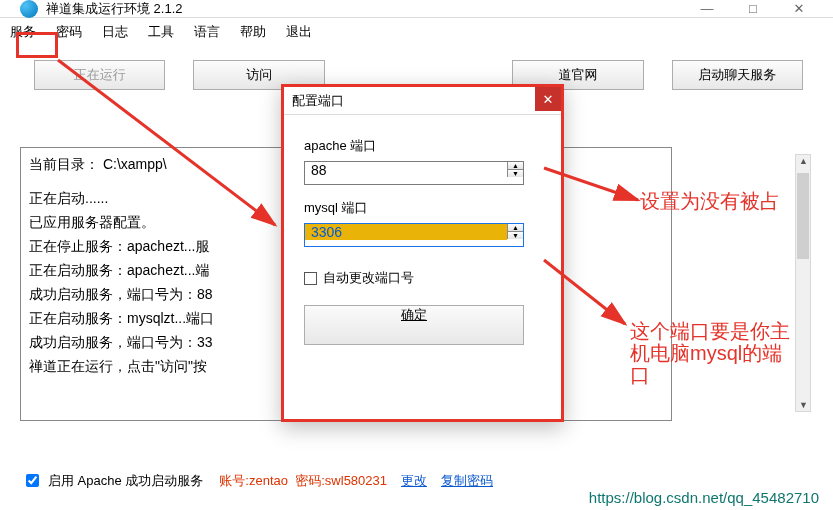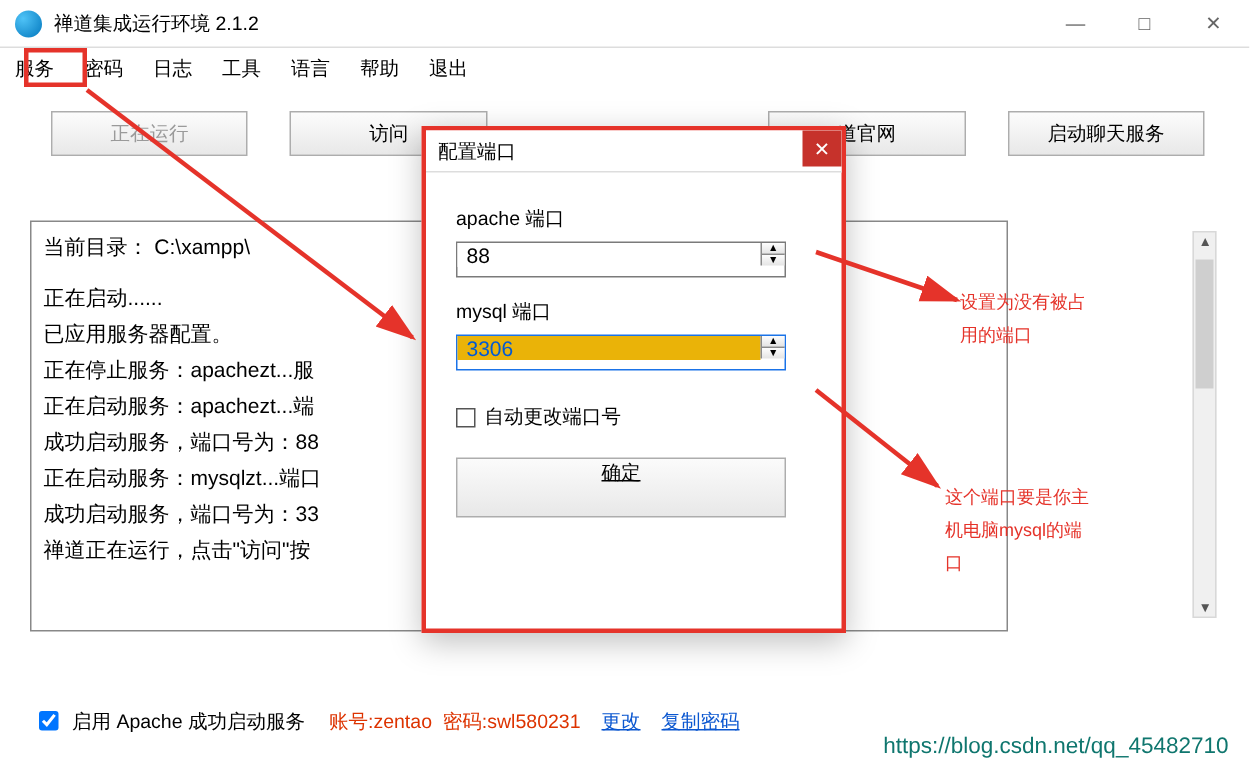--- a/index.html
+++ b/index.html
@@ -7,25 +7,25 @@
     margin: 0;
     font-family: "Microsoft YaHei", sans-serif;
     font-size: 13px;
     background: #fff;
     color: #000;
     width: 833px;
     height: 510px;
     position: relative;
   }
   .titlebar {
-    height: 32px;
+    height: 18px;
     display: flex;
     align-items: center;
     border-bottom: 1px solid #ddd;
-    padding: 0 10px;
+    padding: 0 20px;
   }
   .app-icon {
     width: 18px; height: 18px;
     background: radial-gradient(circle at 30% 30%, #4fc3f7, #0277bd);
     border-radius: 50%;
     margin-right: 8px;
   }
   .title-text { flex: 1; }
   .win-btns { display: flex; gap: 18px; color: #666; }
   .win-btn { width: 28px; text-align: center; cursor: pointer; }
@@ -142,21 +142,21 @@
   
   .hl-menu {
     position: absolute;
     left: 16px; top: 32px;
     width: 42px; height: 26px;
     border: 3px solid #e5332a;
     z-index: 5;
   }
 
   
-  .anno { position: absolute; color: #e5332a; font-size: 12px; line-height: 22px; z-index: 20; }
+  .anno { position: absolute; color: #e5332a; font-size: 20px; line-height: 22px; z-index: 20; }
   .watermark { position: absolute; right: 14px; bottom: 4px; color: #0f766e; font-size: 15px; z-index: 1; }
 
   svg.arrows { position: absolute; left:0; top:0; width:833px; height:510px; z-index:15; pointer-events:none; }
 </style>
 </head>
 <body>
 
 <div class="titlebar">
   <div class="app-icon"></div>
   <div class="title-text">禅道集成运行环境 2.1.2</div>
@@ -261,21 +261,20 @@
       <path d="M0,0 L9,3 L0,6 Z" fill="#e5332a"></path>
     </marker>
   </defs>
   <line x1="58" y1="60" x2="275" y2="225" stroke="#e5332a" stroke-width="3" marker-end="url(#ah)"></line>
   <line x1="544" y1="168" x2="638" y2="200" stroke="#e5332a" stroke-width="3" marker-end="url(#ah)"></line>
   <line x1="544" y1="260" x2="625" y2="324" stroke="#e5332a" stroke-width="3" marker-end="url(#ah)"></line>
 </svg>
 
 <div class="anno" style="left:640px; top:190px;">
   <div>设置为没有被占</div>
-  <div>用的端口</div>
 </div>
 <div class="anno" style="left:630px; top:320px;">
   <div>这个端口要是你主</div>
   <div>机电脑mysql的端</div>
   <div>口</div>
 </div>
 
 <div class="watermark">https://blog.csdn.net/qq_45482710</div>
 
 </body></html>

